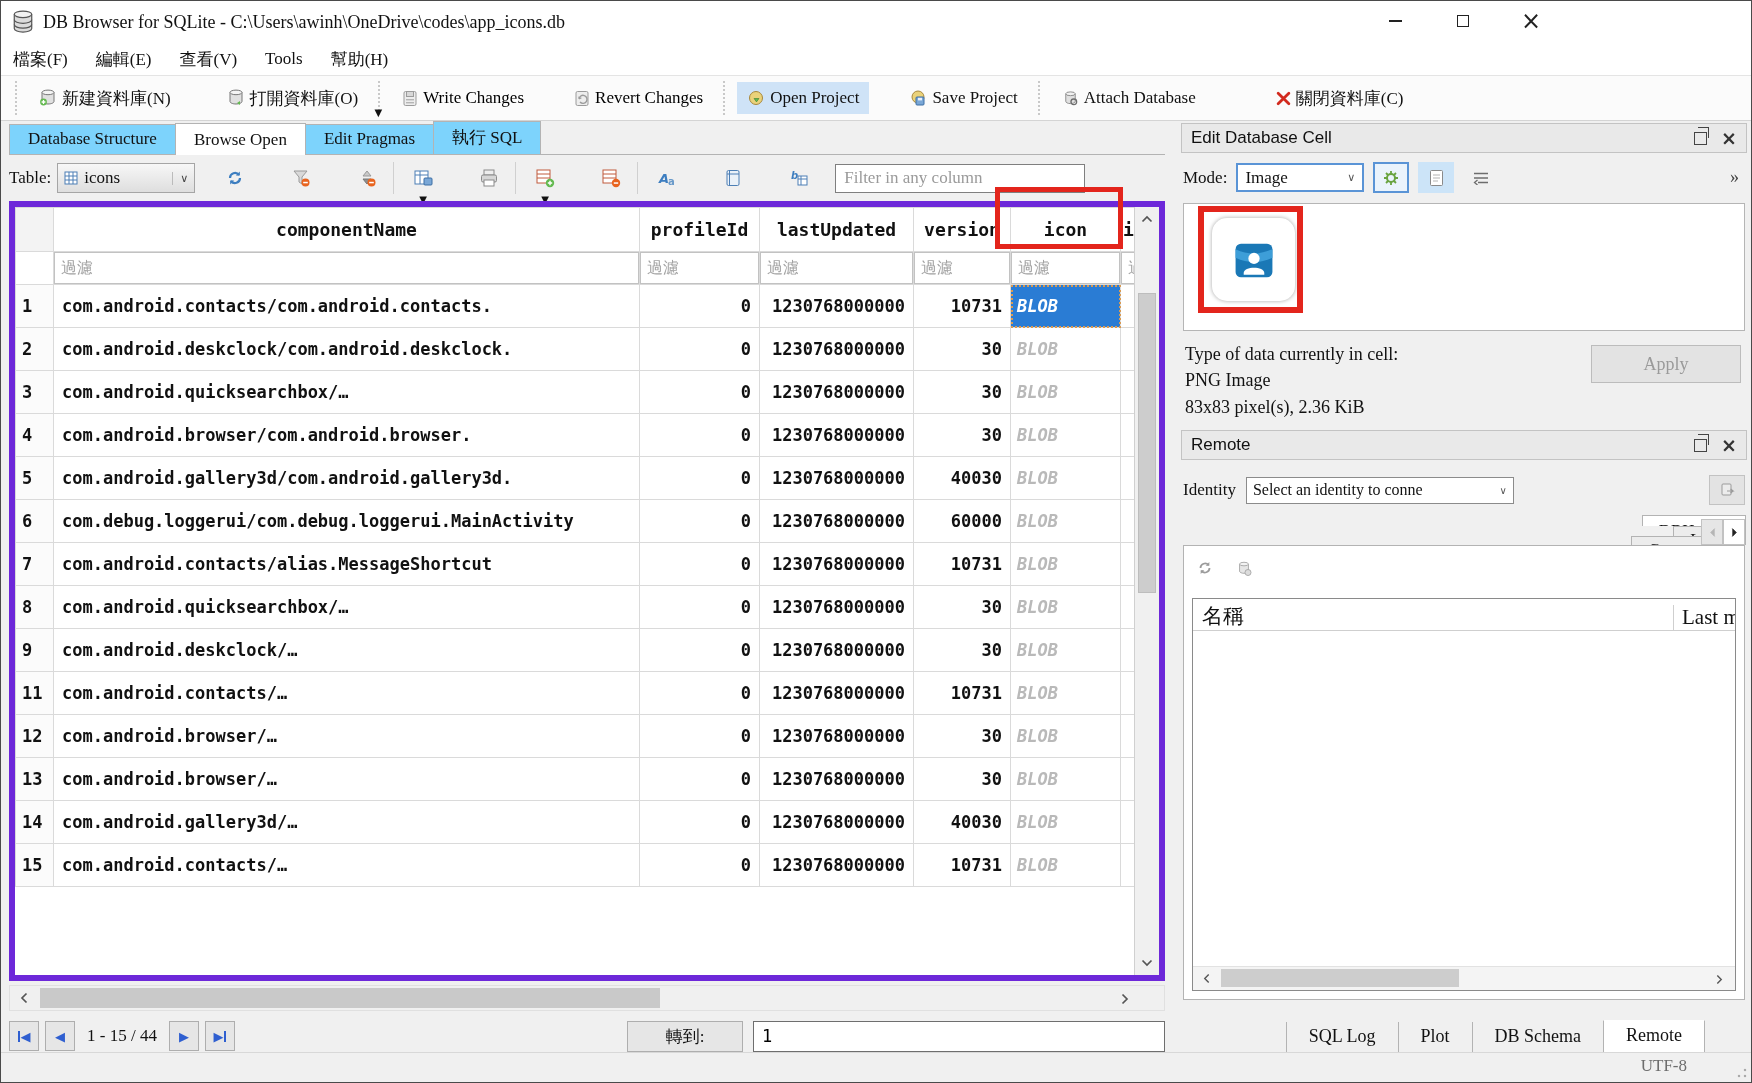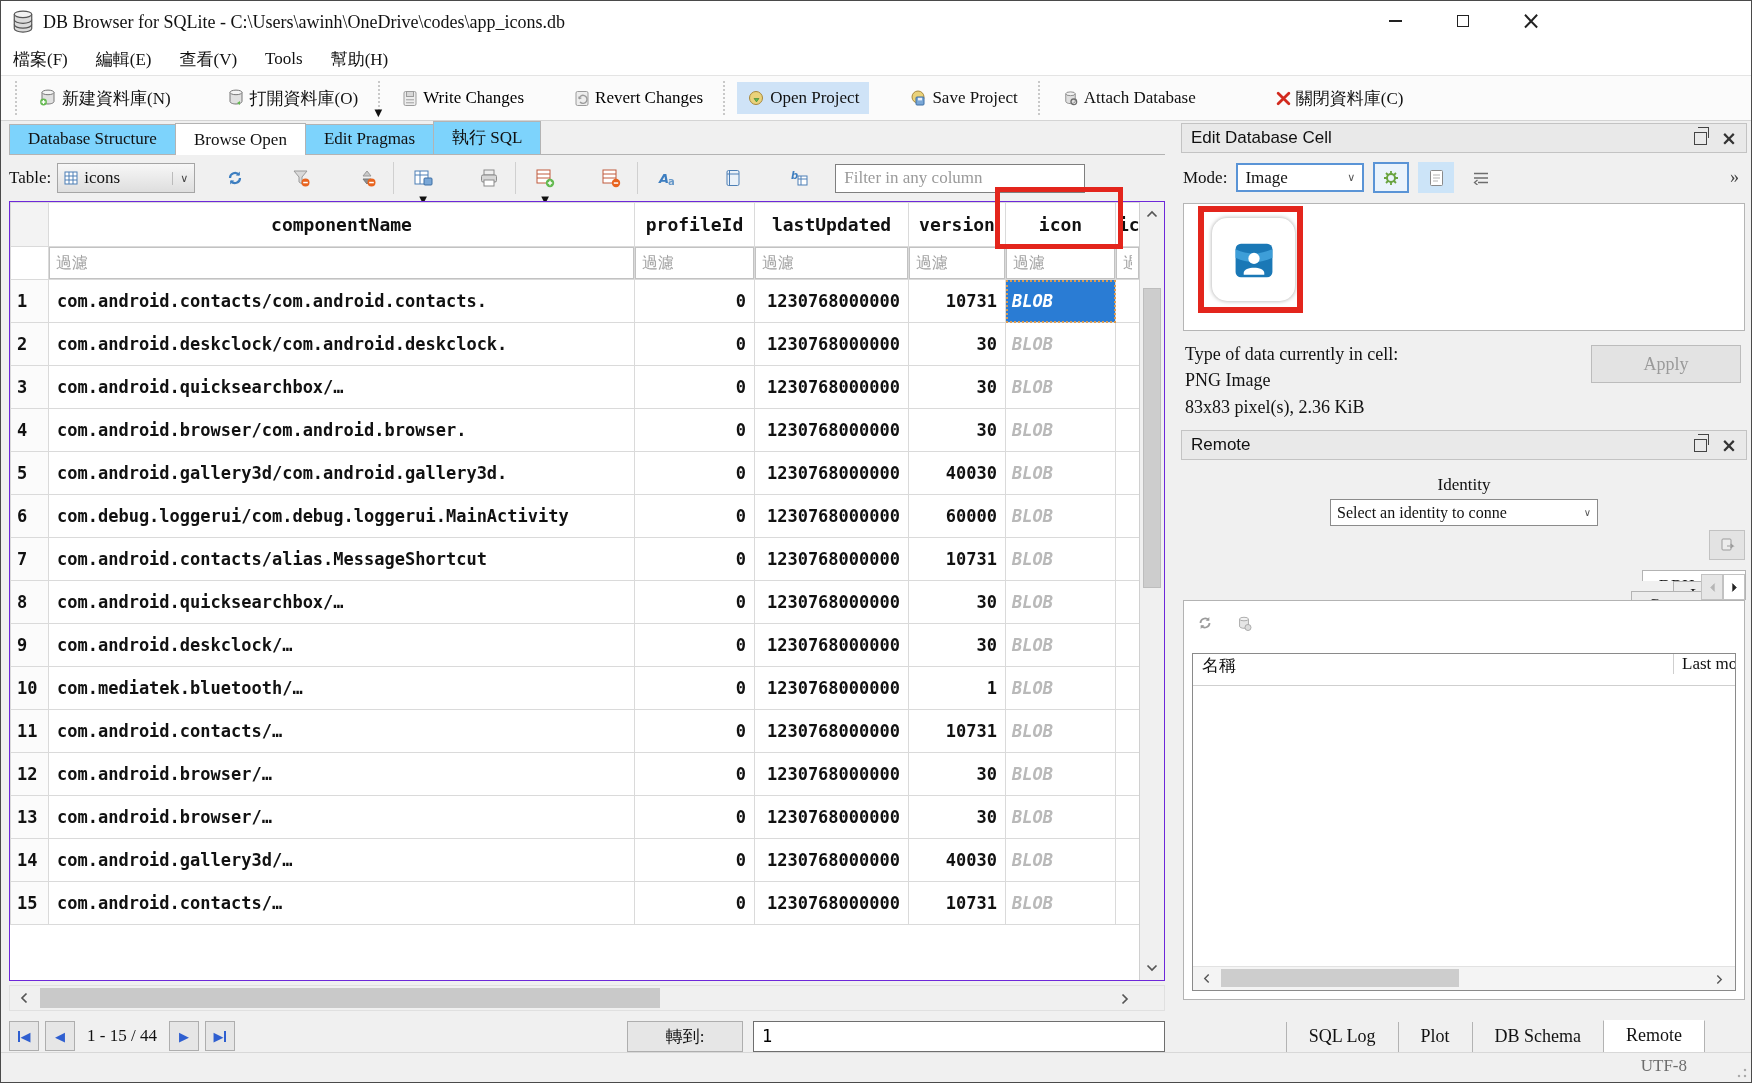--- a/index.html
+++ b/index.html
@@ -39,21 +39,21 @@
   .combo{height:30px;background:linear-gradient(#f7f7f7,#dedede);border:1px solid #a5a5a5;display:flex;align-items:center;padding:0 6px;gap:6px;font-size:17px;}
   .combo .chev{margin-left:auto;color:#444;font-family:"DejaVu Sans",sans-serif;font-size:11px;border-left:1px solid #bbb;padding-left:7px;}
   .table-combo{width:138px;margin-right:22px;}
   .ibtn{width:36px;height:32px;display:flex;align-items:center;justify-content:center;position:relative;}
   .csep{width:4px;height:32px;border-left:1px solid #d0d0d0;margin:0 8px;}
   .submark{position:absolute;left:14px;top:32px;font-size:10px;color:#111;font-family:"DejaVu Sans",sans-serif;}
   .filterbox{width:250px;height:29px;border:1px solid #7f7f7f;font-size:17px;padding:0 8px;margin-left:18px;
              font-family:"Liberation Serif",serif;background:#fff;}
   .filterbox::placeholder{color:#9a9a9a;}
   
-  .gridwrap{position:relative;width:1156px;height:780px;border:1px solid #6d28d9;background:#fff;overflow:hidden;}
+  .gridwrap{position:relative;width:1156px;height:780px;border:6px solid #6d28d9;background:#fff;overflow:hidden;}
   table.grid{border-collapse:collapse;table-layout:fixed;width:1129px;
              font-family:"DejaVu Sans Mono","Liberation Mono",monospace;font-weight:bold;font-size:17px;}
   table.grid th,table.grid td{border:1px solid #dadada;overflow:hidden;white-space:nowrap;}
   .hdr th{height:44px;text-align:center;background:#fff;border-bottom:1px solid #8f8f8f;font-size:18px;}
   .hdr th.corner{background:#f3f3f3;}
   .frow td{height:33px;padding:0;}
   .frow input{width:100%;height:100%;border:1px solid #c2c2c2;padding:0 6px;font-size:16px;
               font-family:"Liberation Serif",serif;background:#fff;}
   .frow input::placeholder{color:#a2a2a2;}
   tbody td{height:43px;}
@@ -104,38 +104,38 @@
   .iconwrap{position:relative;width:83px;height:83px;margin-left:12px;margin-top:2px;}
   .appicon{width:83px;height:83px;background:#fff;border-radius:15px;box-shadow:0 0 4px rgba(0,0,0,.35);
            display:flex;align-items:center;justify-content:center;}
   .anno2{position:absolute;left:-14px;top:-12px;width:105px;height:107px;border:6px solid #e3251c;}
   .typerow{display:flex;padding:6px 4px 0;font-size:18px;}
   .typerow .txt div{line-height:26px;}
   .applybtn{margin-left:auto;margin-right:2px;width:150px;height:38px;background:#e3e3e3;border:1px solid #bcbcbc;
             color:#9a9a9a;font-size:18px;display:flex;align-items:center;justify-content:center;margin-top:4px;}
   .sizeinfo{padding:4px 4px 0;font-size:18px;}
   .remote-hdr{margin-top:12px;}
-  .identrow{display:flex;align-items:center;gap:4px;padding:15px 2px 4px;flex-direction:column;}
+  .identrow{display:flex;align-items:center;gap:10px;padding:15px 2px 4px;}
   .identrow .lbl{font-size:17px;}
   .ident-combo{width:268px;height:27px;border:1px solid #8b8b8b;background:#fff;display:flex;align-items:center;
                padding:0 6px;font-size:16px;overflow:hidden;white-space:nowrap;}
   .ident-combo .chev{margin-left:auto;color:#555;font-family:"DejaVu Sans",sans-serif;font-size:10px;}
   .clonebtn{margin-left:auto;width:36px;height:30px;background:#e3e3e3;border:1px solid #c2c2c2;
             display:flex;align-items:center;justify-content:center;}
   .rtabs{display:flex;align-items:flex-end;margin:6px 2px 0;height:30px;position:relative;flex-direction:column;}
   .rtab{border:1px solid #b3b3b3;border-bottom:none;background:#ececec;padding:3px 16px 4px;font-size:17px;margin-right:-1px;white-space:nowrap;overflow:hidden;}
   .rtab.active{background:#fff;padding-top:5px;}
   .rtab.cut{max-width:128px;}
   .tabscroll{position:absolute;right:0;bottom:0;display:flex;}
   .tsbtn{width:22px;height:26px;display:flex;align-items:center;justify-content:center;background:#e6e6e6;border:1px solid #c2c2c2;}
   .tsbtn.on{background:#fff;}
   .rcontent{border:1px solid #b3b3b3;background:#fff;margin:0 2px;flex:1;display:flex;flex-direction:column;padding:8px;}
   .ricons{display:flex;gap:22px;height:28px;align-items:center;padding-left:4px;}
   .rlist{border:1px solid #8a8a8a;flex:1;margin-top:16px;display:flex;flex-direction:column;}
-  .rlist-hdr{display:flex;height:32px;border-bottom:1px solid #cfcfcf;font-size:17px;align-items:flex-start;}
+  .rlist-hdr{display:flex;height:32px;border-bottom:1px solid #cfcfcf;font-size:21px;align-items:flex-end;}
   .rlist-hdr .c1{flex:1;padding-left:9px;}
   .rlist-hdr .c2{width:62px;border-left:1px solid #cfcfcf;padding-left:8px;overflow:hidden;white-space:nowrap;}
   .rlist-body{flex:1;background:#fff;}
   .rlist-scroll{height:24px;border-top:1px solid #e2e2e2;background:#f4f4f4;display:flex;align-items:center;position:relative;}
   .rlist-scroll .harrow{width:26px;}
   .rthumb{position:absolute;left:28px;top:2px;height:18px;width:44%;background:#cdcdcd;}
   .btabs{height:34px;display:flex;justify-content:flex-end;align-items:center;padding-right:42px;margin-top:20px;}
   .btab{border:1px solid #b3b3b3;border-top:none;background:#f0f0f0;padding:4px 22px 5px;font-size:18px;margin-left:-1px;}
   .btab.active{background:#fff;border-top:1px solid #fff;padding-bottom:7px;}
   
@@ -493,29 +493,20 @@
               <tr>
                 <td class="rownum">9</td>
                 <td class="cell-text">com.android.deskclock/…</td>
                 <td class="cell-num">0</td>
                 <td class="cell-num">1230768000000</td>
                 <td class="cell-num">30</td>
                 <td class="cell-blob">BLOB</td>
                 <td class="cell-pad"></td>
               </tr>
               <tr>
-                <td class="rownum">10</td>
-                <td class="cell-text">com.mediatek.bluetooth/…</td>
-                <td class="cell-num">0</td>
-                <td class="cell-num">1230768000000</td>
-                <td class="cell-num">1</td>
-                <td class="cell-blob">BLOB</td>
-                <td class="cell-pad"></td>
-              </tr>
-              <tr>
                 <td class="rownum">11</td>
                 <td class="cell-text">com.android.contacts/…</td>
                 <td class="cell-num">0</td>
                 <td class="cell-num">1230768000000</td>
                 <td class="cell-num">10731</td>
                 <td class="cell-blob">BLOB</td>
                 <td class="cell-pad"></td>
               </tr>
               <tr>
                 <td class="rownum">12</td>

